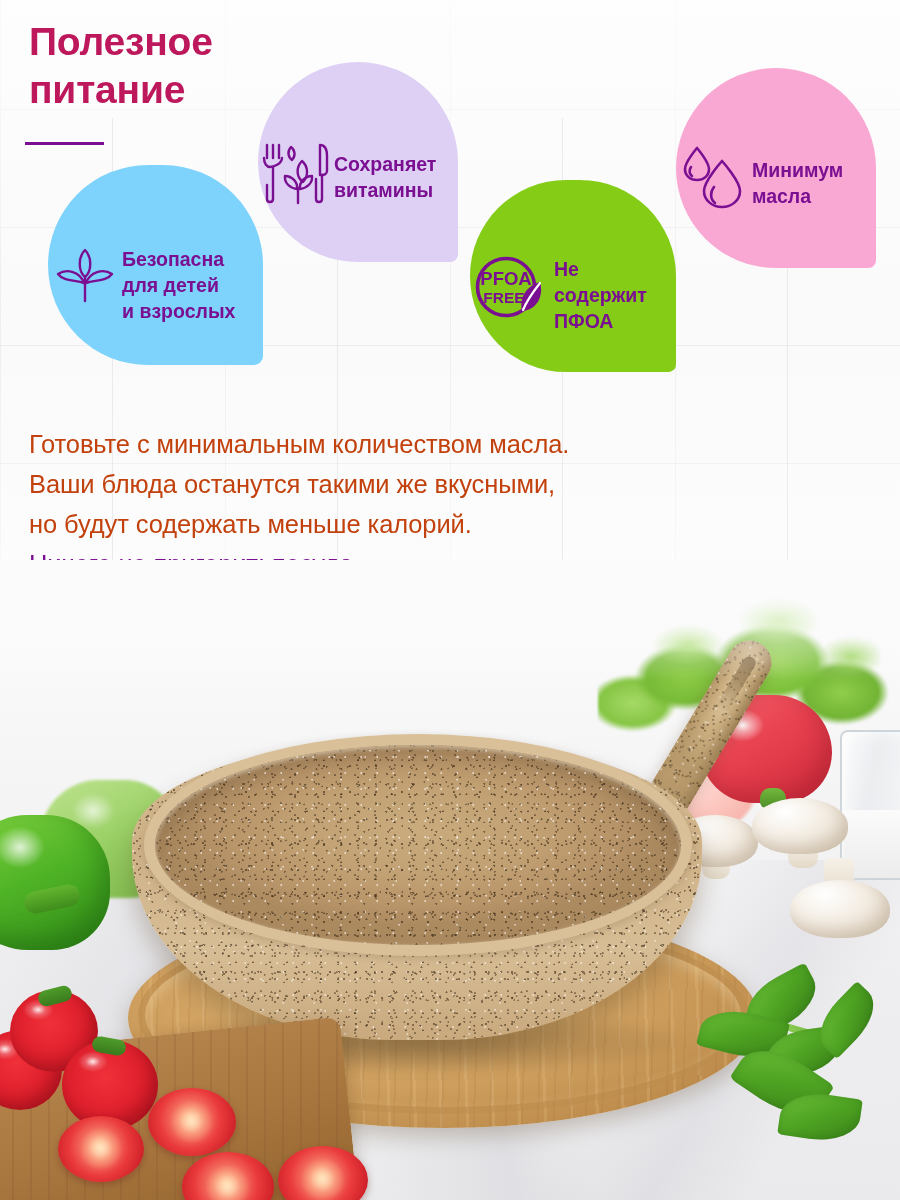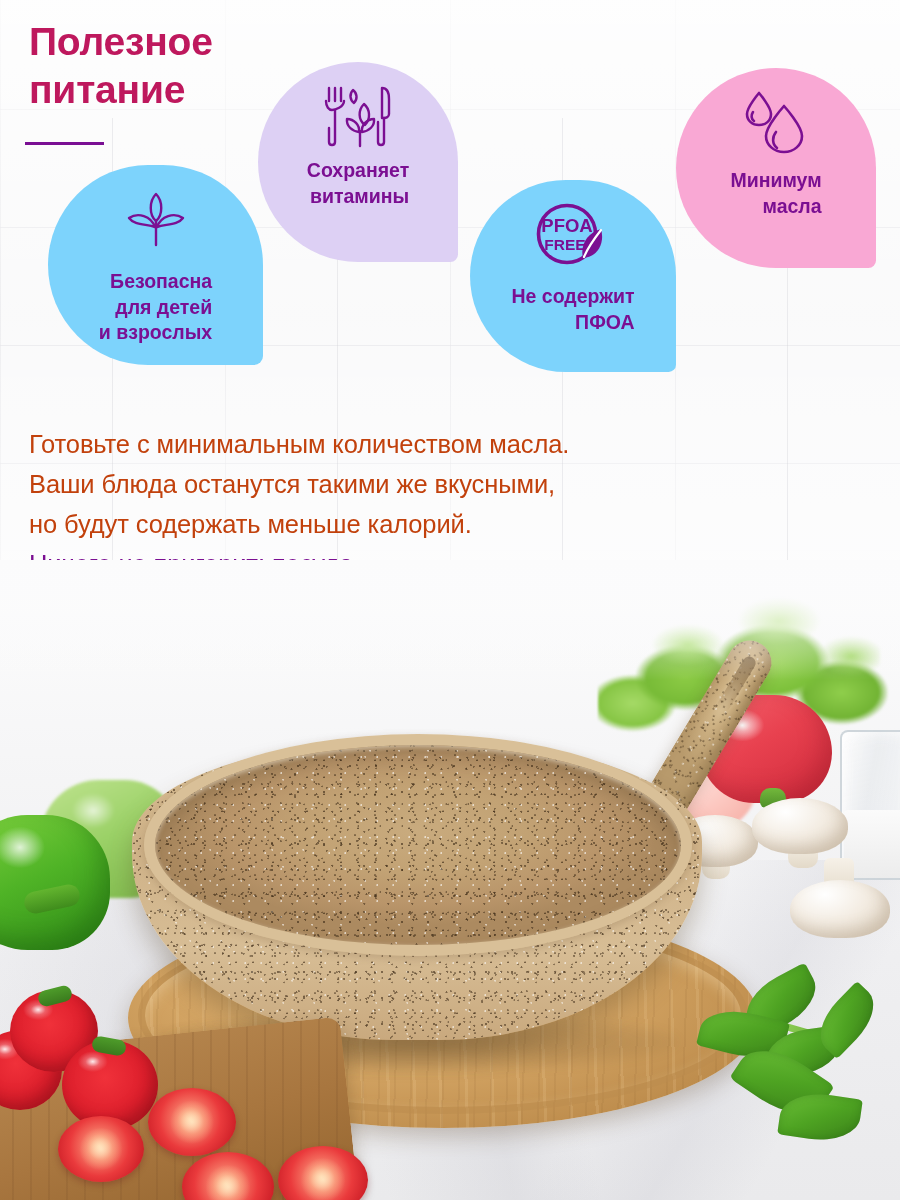--- a/index.html
+++ b/index.html
@@ -68,42 +68,42 @@
   }
   .title-rule {
     position: absolute; left: 25px; top: 142px;
     width: 79px; height: 3px;
     background: #7a0f93;
   }
 
   
   .blob {
     position: absolute;
-    display: flex; flex-direction: column;
+    display: flex; 
     align-items: center;
-    text-align: right;
+    text-align: left;
     border-radius: 50% 50% 50% 50% / 50% 50% 50% 50%;
   }
   .blob.b1 { 
     left: 48px; top: 165px; width: 215px; height: 200px;
     background: #7dd3fc;
     border-radius: 110px 110px 10px 110px;
     justify-content: flex-start;
     padding-top: 26px;
   }
   .blob.b2 { 
     left: 258px; top: 62px; width: 200px; height: 200px;
     background: #ddd0f4;
     border-radius: 105px 105px 8px 105px;
     justify-content: flex-start;
     padding-top: 22px;
   }
   .blob.b3 { 
     left: 470px; top: 180px; width: 206px; height: 192px;
-    background: #7dd3fc;
+    background: #84cc16;
     border-radius: 105px 105px 8px 105px;
     justify-content: flex-start;
     padding-top: 22px;
   }
   .blob.b4 { 
     left: 676px; top: 68px; width: 200px; height: 200px;
     background: #f9a8d4;
     border-radius: 105px 105px 8px 105px;
     justify-content: flex-start;
     padding-top: 22px;

